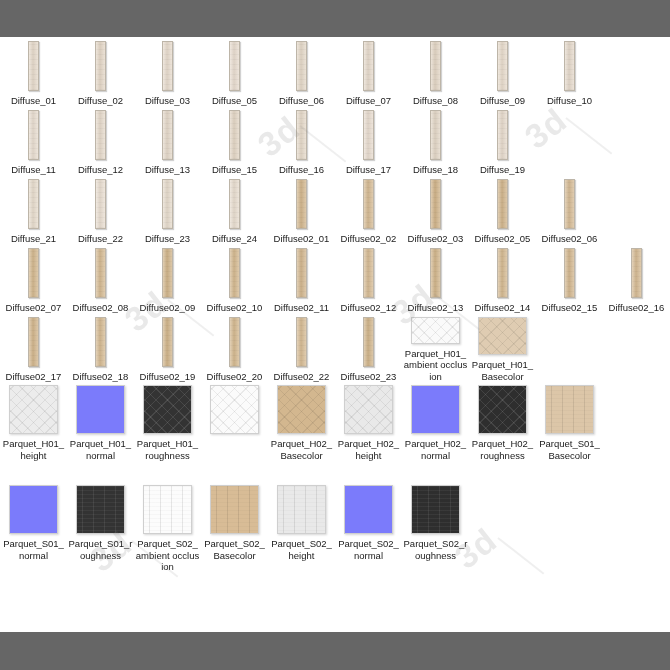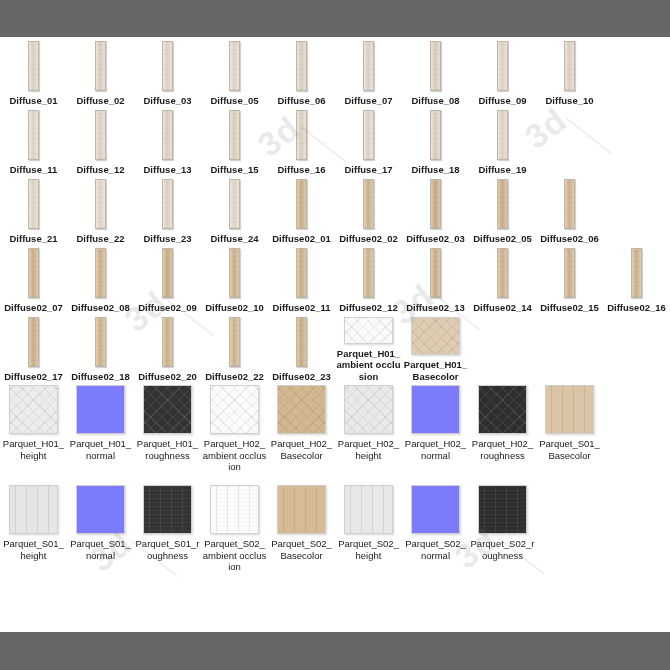--- a/index.html
+++ b/index.html
@@ -50,21 +50,21 @@
   .cell {
     width: 67px;
     box-sizing: border-box;
     display: flex;
     flex-direction: column;
     align-items: center;
     position: relative;
   }
 
   
-  .row-plank .cell { height: 69px; padding-top: 4px; font-weight: bold; }
+  .row-plank .cell { height: 69px; padding-top: 4px; }
 
   
   .row-swatch .cell { height: 100px; padding-top: 3px; }
 
   .thumb-plank {
     width: 11px;
     height: 50px;
     border: 1px solid #bdb5a8;
     box-sizing: border-box;
     box-shadow: 1px 1px 1px rgba(0,0,0,0.18);
@@ -384,20 +384,26 @@
             </div>
             <div class="caption">Diffuse02_17</div>
           </div>
           <div class="cell">
             <div class="thumb-plank" style="background: rgb(213, 186, 146);">
               <div class="grain"></div>
             </div>
             <div class="caption">Diffuse02_18</div>
           </div>
           <div class="cell">
+            <div class="thumb-plank" style="background: rgb(208, 180, 138);">
+              <div class="grain"></div>
+            </div>
+            <div class="caption">Diffuse02_19</div>
+          </div>
+          <div class="cell">
             <div class="thumb-plank" style="background: rgb(212, 185, 144);">
               <div class="grain"></div>
             </div>
             <div class="caption">Diffuse02_20</div>
           </div>
           <div class="cell">
             <div class="thumb-plank" style="background: rgb(214, 187, 148);">
               <div class="grain"></div>
             </div>
             <div class="caption">Diffuse02_22</div>
@@ -437,21 +443,20 @@
           <div class="cell">
             <div class="thumb-swatch" style="background: rgb(51, 51, 51);">
               <div class="pattern pat-herring-dark"></div>
             </div>
             <div class="caption">Parquet_H01_roughness</div>
           </div>
           <div class="cell">
             <div class="thumb-swatch" style="background: rgb(251, 251, 251);">
               <div class="pattern pat-herring"></div>
             </div>
-            <div class="caption">Parquet_H02_ambient occlusion</div>
           </div>
           <div class="cell">
             <div class="thumb-swatch" style="background: rgb(211, 183, 143);">
               <div class="pattern pat-herring"></div>
             </div>
             <div class="caption">Parquet_H02_Basecolor</div>
           </div>
           <div class="cell">
             <div class="thumb-swatch" style="background: rgb(233, 233, 233);">
               <div class="pattern pat-herring"></div>
@@ -471,26 +476,20 @@
             <div class="caption">Parquet_H02_roughness</div>
           </div>
           <div class="cell">
             <div class="thumb-swatch" style="background: rgb(220, 198, 168);">
               <div class="pattern pat-plank"></div>
             </div>
             <div class="caption">Parquet_S01_Basecolor</div>
           </div>
         </div>
         <div class="row row-swatch">
-          <div class="cell">
-            <div class="thumb-swatch" style="background: rgb(231, 231, 231);">
-              <div class="pattern pat-plank"></div>
-            </div>
-            <div class="caption">Parquet_S01_height</div>
-          </div>
           <div class="cell">
             <div class="thumb-swatch" style="background: rgb(123, 123, 251);">
               <div class="pattern pat-flat"></div>
             </div>
             <div class="caption">Parquet_S01_normal</div>
           </div>
           <div class="cell">
             <div class="thumb-swatch" style="background: rgb(51, 51, 51);">
               <div class="pattern pat-plank-dark"></div>
             </div>

